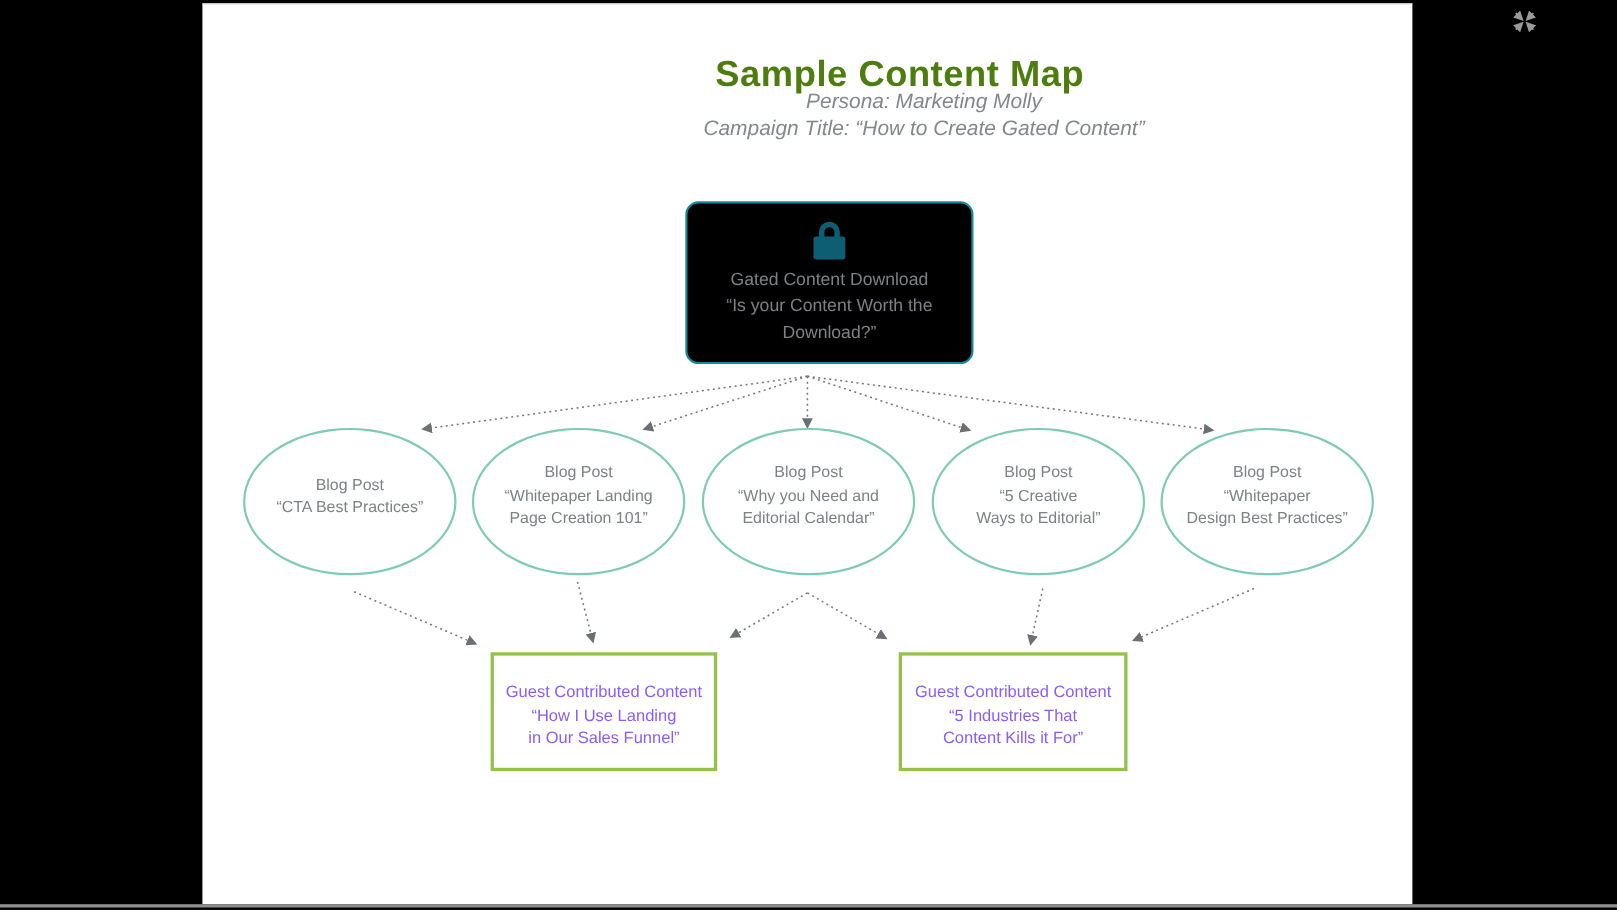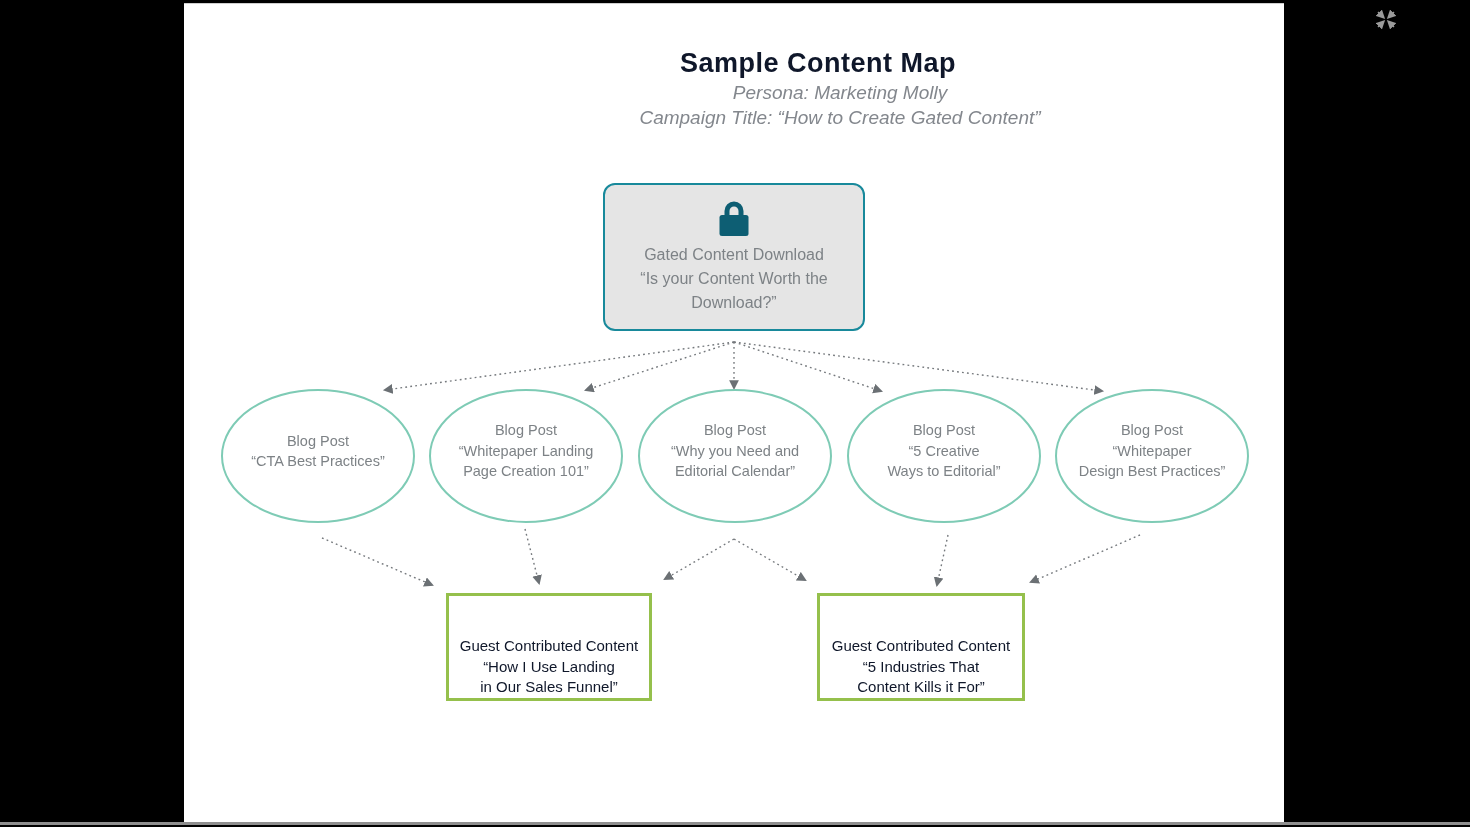--- a/index.html
+++ b/index.html
@@ -11,44 +11,44 @@
            background:#ffffff; border-top:1px solid #cfcfcf; }
 
   .bottom-line { position:absolute; left:0; top:822px; width:1470px; height:3px;
                  background:#8f8f8f; }
 
   .fs-icon { position:absolute; left:1375px; top:8px; width:22px; height:22px;
              cursor:pointer; }
 
   
   .title { position:absolute; left:0; top:44px; width:1268px; text-align:center;
-           font-size:27px; font-weight:600; letter-spacing:0.5px; color:#0f172a; }
+           font-size:33px; font-weight:600; letter-spacing:0.5px; color:#4d7c0f; }
   .subtitles { position:absolute; left:0; top:76px; width:1312px; text-align:center;
                font-size:19px; font-style:italic; color:#83878d; line-height:25px; }
 
   
-  .root-node { position:absolute; left:419px; top:179px; width:262px; height:148px;
-               border:2px solid #18899b; border-radius:12px; background:#e5e5e5;
+  .root-node { position:absolute; left:439px; top:179px; width:262px; height:148px;
+               border:2px solid #18899b; border-radius:12px; background:#000000;
                display:flex; flex-direction:column; align-items:center; }
   .root-node .lock-wrap { margin-top:16px; height:36px; }
   .root-node .node-text { margin-top:6px; text-align:center; font-size:16px;
                           line-height:24px; color:#7d8286; }
 
   
   .ellipse { position:absolute; top:385px; width:194px; height:134px;
              border:2px solid #7ecbb5; border-radius:50%; background:#fff;
              display:flex; align-items:center; justify-content:center; }
   .ellipse .node-text { text-align:center; font-size:14.5px; line-height:20.5px;
                         color:#7d8286; transform:translateY(-5px); }
 
   
   .guest-box { position:absolute; top:589px; height:108px;
                border:3px solid #95c04c; background:#fff; }
-  .guest-box .node-text { margin-top:40px; text-align:center; font-size:15px;
-                          line-height:20.5px; color:#0f172a; }
+  .guest-box .node-text { margin-top:24px; text-align:center; font-size:15px;
+                          line-height:20.5px; color:#8b5cf6; }
 
   .connectors { position:absolute; left:0; top:0; width:1100px; height:820px;
                 pointer-events:none; }
   .connectors line { stroke:#75797d; stroke-width:1.4; stroke-dasharray:1.8 3.2; }
 </style>
 </head>
 <body>
 
 <div class="viewport">
 

